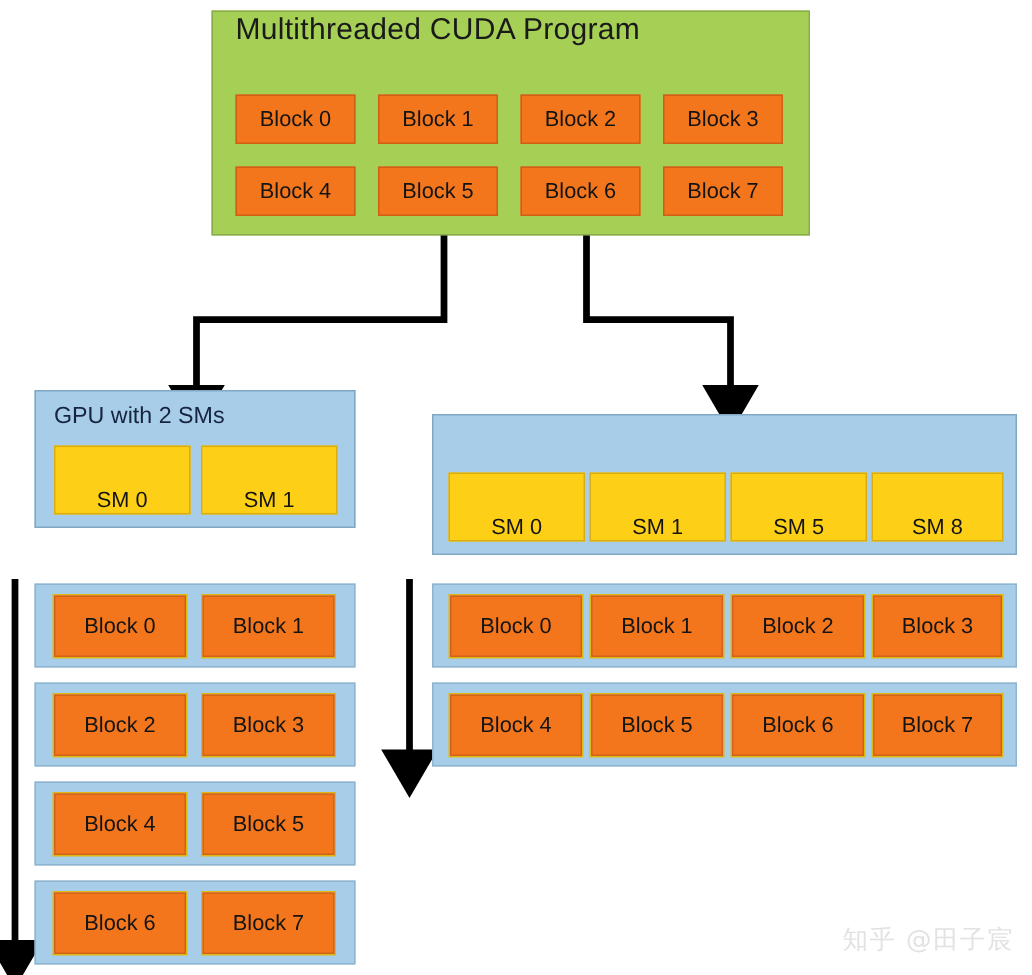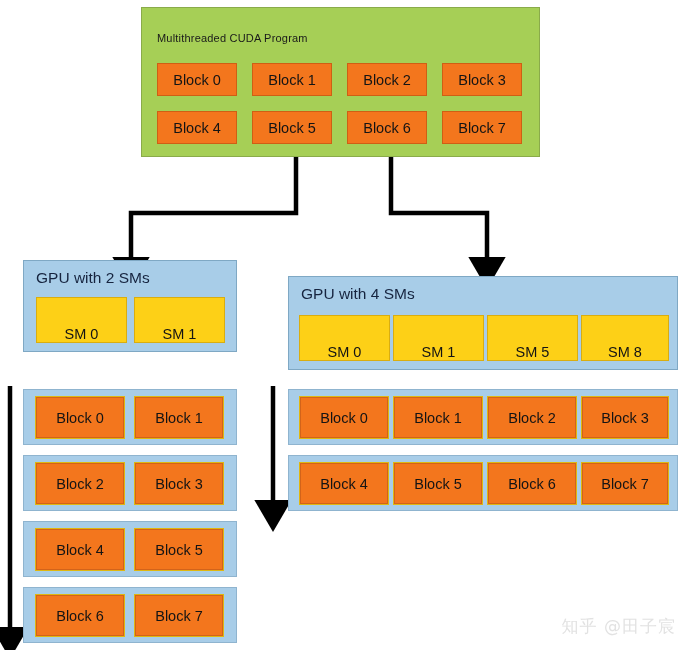--- a/index.html
+++ b/index.html
@@ -10,22 +10,22 @@
   }
   .stage{position:absolute;left:0;top:0;width:688px;height:650px;}
 
   
   .program-box{
     position:absolute;left:141px;top:7px;width:399px;height:150px;
     background:#a6cf56;border:1px solid #8aab4a;
     box-sizing:border-box;
   }
   .program-title{
-    position:absolute;left:15px;top:24px;
-    font-size:11px;color:#1a1a1a;letter-spacing:.2px;white-space:nowrap;
+    position:absolute;left:15px;top:1px;
+    font-size:20px;color:#1a1a1a;letter-spacing:.2px;white-space:nowrap;
   }
   .prog-block{
     position:absolute;height:33px;
     background:#f3761d;border:1px solid #cf5f14;
     box-sizing:border-box;
     display:flex;align-items:center;justify-content:center;
     font-size:14.5px;color:#141414;white-space:nowrap;
   }
 
   
@@ -183,21 +183,20 @@
         </div>
     </div>
     <div class="sched-block" style="left:110px;top:6px;width:90px;height:43px;">
       <div class="inner">
           <span>Block 7</span>
         </div>
     </div>
   </div>
 
   <div class="gpu-panel" style="left:288px;top:276px;width:390px;height:94px;">
-    <div class="gpu-label">GPU with 4 SMs</div>
     <div class="sm-box" style="left:10px;top:38px;width:91px;">
       <span>SM 0</span>
     </div>
     <div class="sm-box" style="left:104px;top:38px;width:91px;">
       <span>SM 1</span>
     </div>
     <div class="sm-box" style="left:198px;top:38px;width:91px;">
       <span>SM 5</span>
     </div>
     <div class="sm-box" style="left:292px;top:38px;width:88px;">

